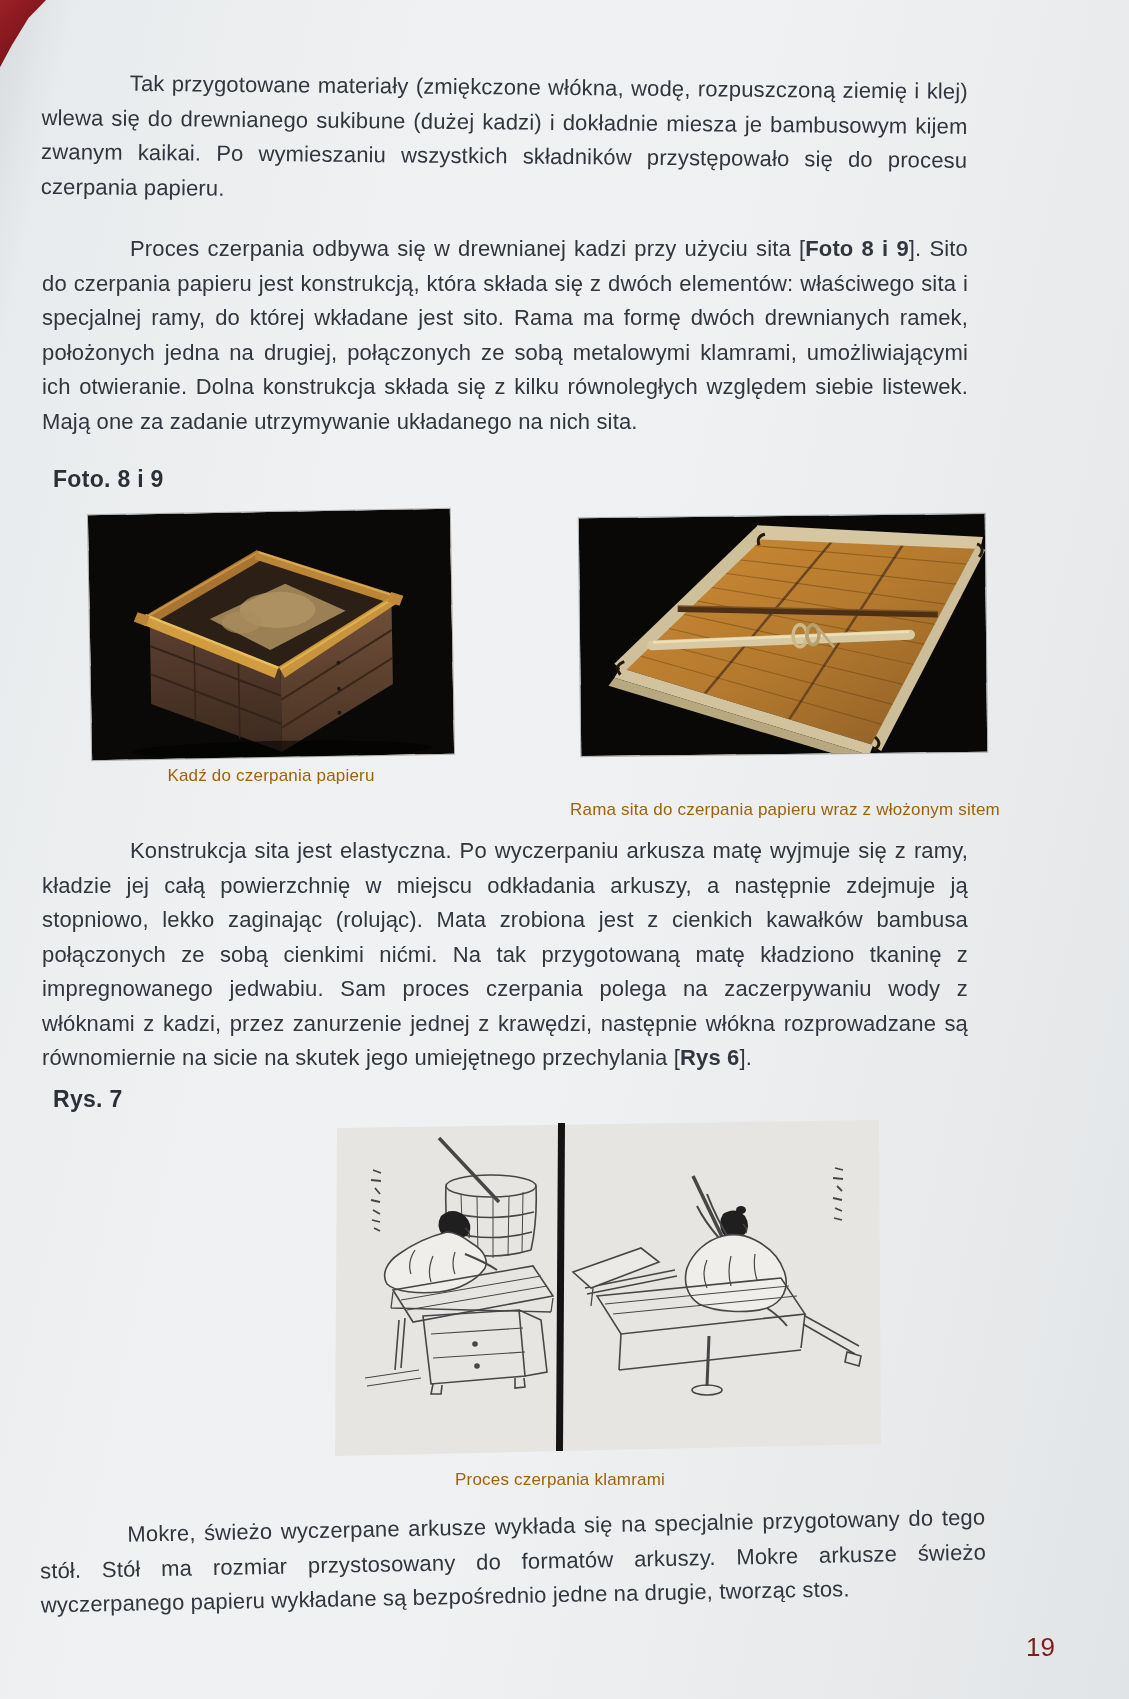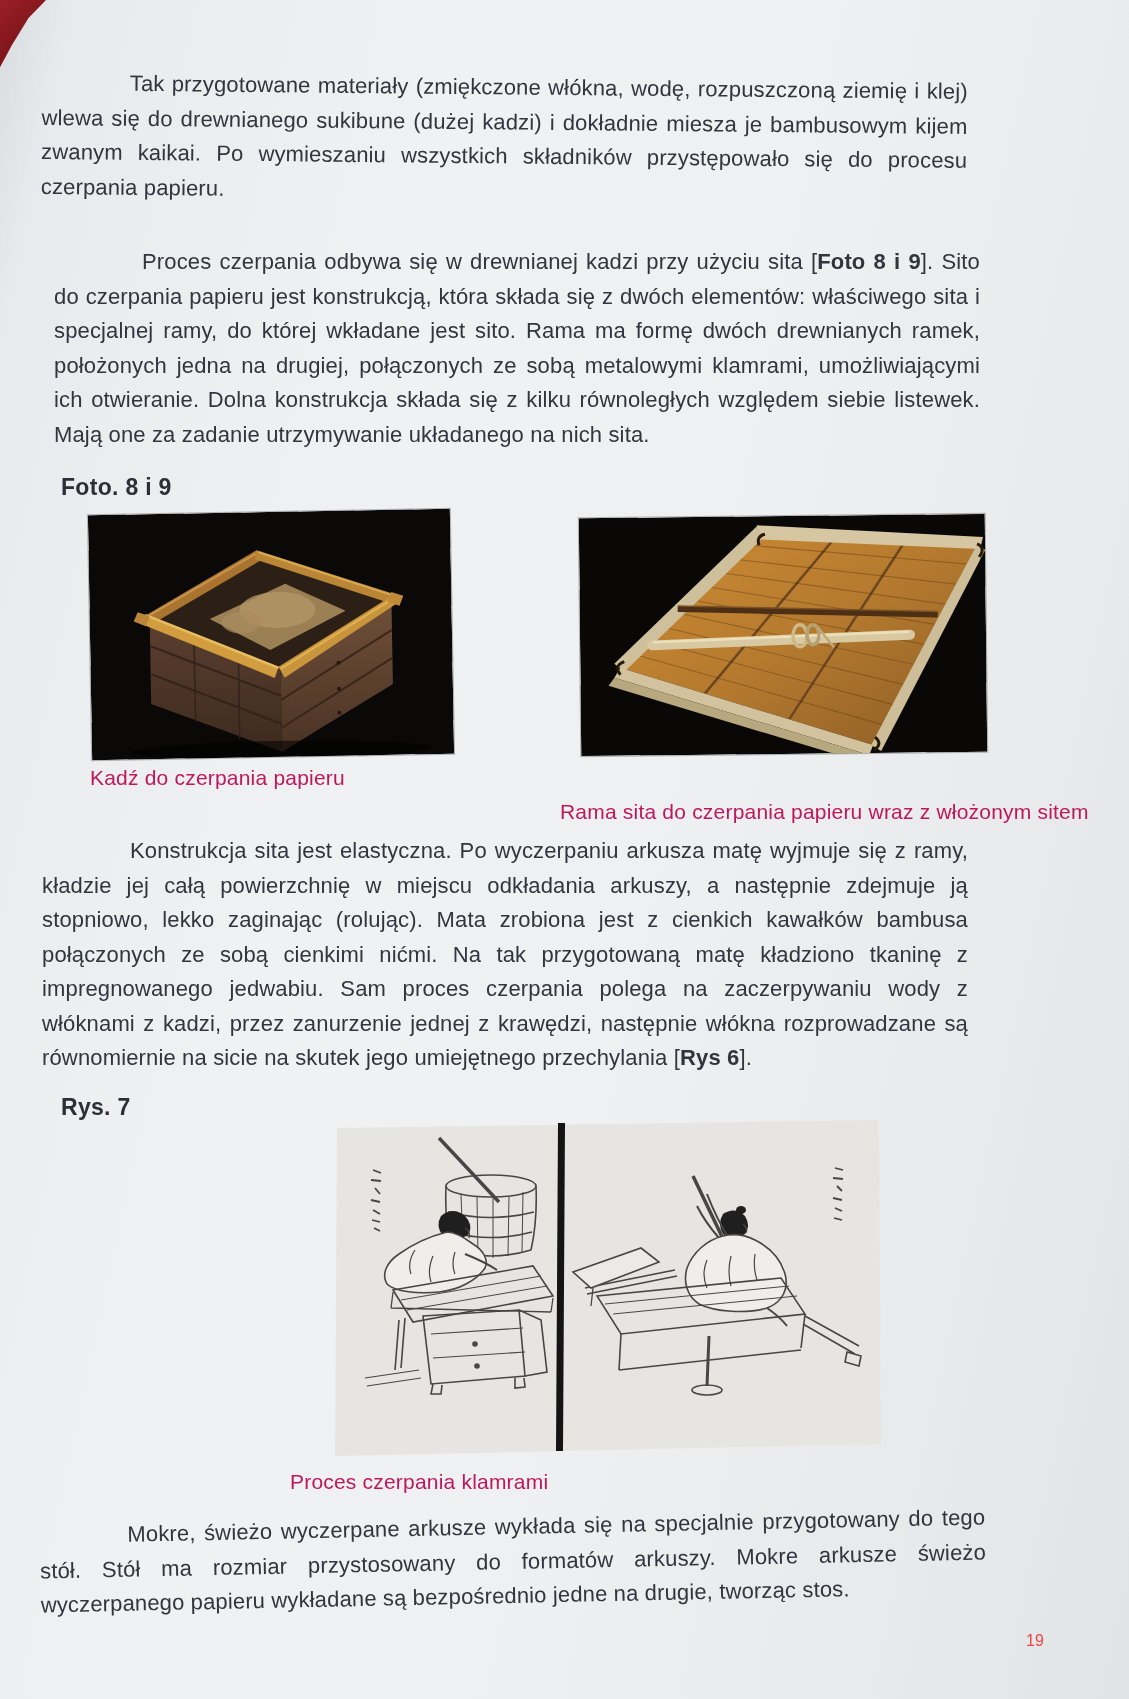--- a/index.html
+++ b/index.html
@@ -13,36 +13,36 @@
     position:absolute;top:0;left:0;width:46px;height:82px;
     background:linear-gradient(135deg,#9b2026 0%,#7c141b 55%,#5e0d12 100%);
     clip-path:polygon(0 0,100% 0,62% 22%,26% 55%,0 82%);
   }
   .body-par{
     position:absolute;left:42px;width:926px;margin:0;
     font-size:22px;line-height:34.5px;letter-spacing:.15px;
     text-align:justify;text-indent:88px;
   }
   .p1{top:66px;transform:rotate(.55deg);transform-origin:0 0;}
-  .p2{top:245px;margin-left:12px;}
+  .p2{top:232px;}
   .p3{top:834px;}
   .p4{top:1510px;left:40px;width:946px;transform:rotate(-1.15deg);transform-origin:50% 50%;}
-  .hd{position:absolute;left:45px;margin:16px;font-size:23px;font-weight:700;color:#2b2f37;letter-spacing:.3px;}
+  .hd{position:absolute;left:45px;margin:8px;font-size:23px;font-weight:700;color:#2b2f37;letter-spacing:.3px;}
   .foto-hd{top:458px;}
   .rys-hd{top:1078px;}
   .photo{position:absolute;box-shadow:0 0 0 1px rgba(0,0,0,.25);}
   .photo svg{display:block;}
   .photo-left{left:90px;top:512px;width:362px;height:245px;transform:rotate(-1deg);}
   .photo-right{left:580px;top:516px;width:406px;height:238px;transform:rotate(-.6deg);}
-  .caption{position:absolute;font-size:21px;color:#be185d;letter-spacing:.2px;white-space:nowrap;}
+  .caption{position:absolute;font-size:17px;color:#a16207;letter-spacing:.2px;text-align:center;white-space:nowrap;}
   .cap-left{left:90px;top:766px;width:362px;}
   .cap-right{left:560px;top:800px;width:450px;}
   .cap-fig{left:290px;top:1470px;width:540px;}
   .figure{position:absolute;left:335px;top:1120px;width:546px;height:340px;}
-  .pagenum{position:absolute;left:1026px;top:1632px;font-size:16px;color:#ef4444;}
+  .pagenum{position:absolute;left:1026px;top:1632px;font-size:26px;color:#7f1d1d;}
   b{font-weight:700;}
 </style>
 </head>
 <body>
 
 <div class="corner"></div>
 
 <p class="body-par p1">Tak przygotowane materiały (zmiękczone włókna, wodę, rozpuszczoną ziemię i klej) wlewa się do drewnianego sukibune (dużej kadzi) i dokładnie miesza je bambusowym kijem zwanym kaikai. Po wymieszaniu wszystkich składników przystępowało się do procesu czerpania papieru.</p>
 
 <p class="body-par p2"><span>Proces czerpania odbywa się w drewnianej kadzi przy użyciu sita [</span><b>Foto 8 i 9</b><span>]. Sito do czerpania papieru jest konstrukcją, która składa się z dwóch elementów: właściwego sita i specjalnej ramy, do której wkładane jest sito. Rama ma formę dwóch drewnianych ramek, położonych jedna na drugiej, połączonych ze sobą metalowymi klamrami, umożliwiającymi ich otwieranie. Dolna konstrukcja składa się z kilku równoległych względem siebie listewek. Mają one za zadanie utrzymywanie układanego na nich sita.</span></p>

